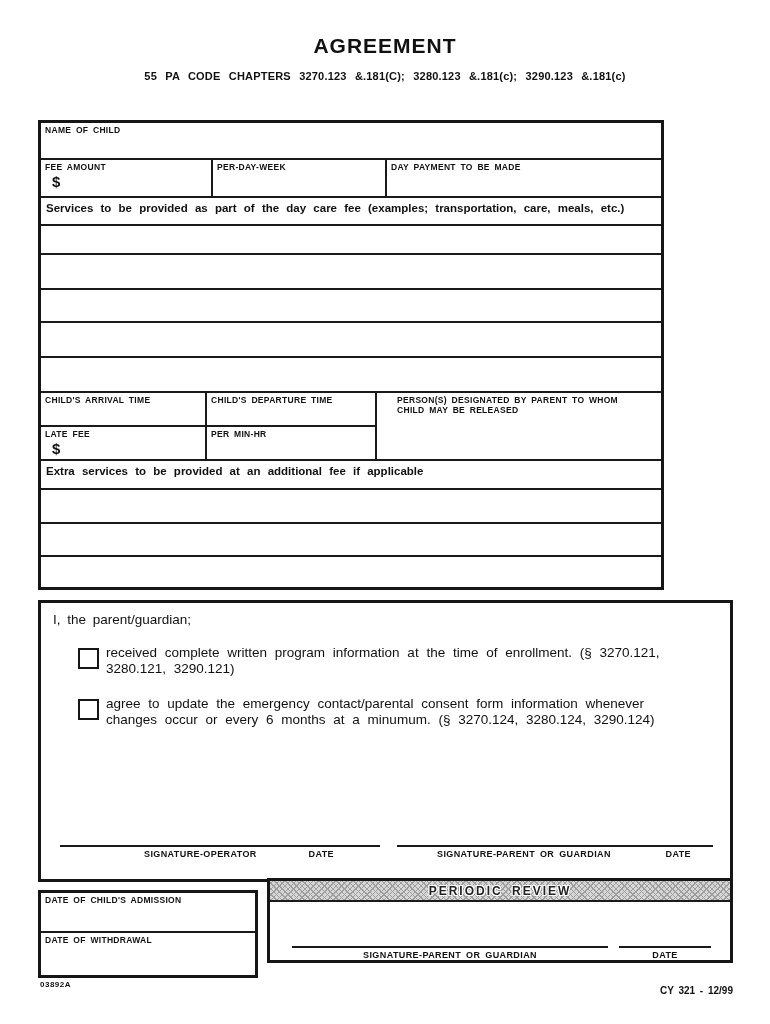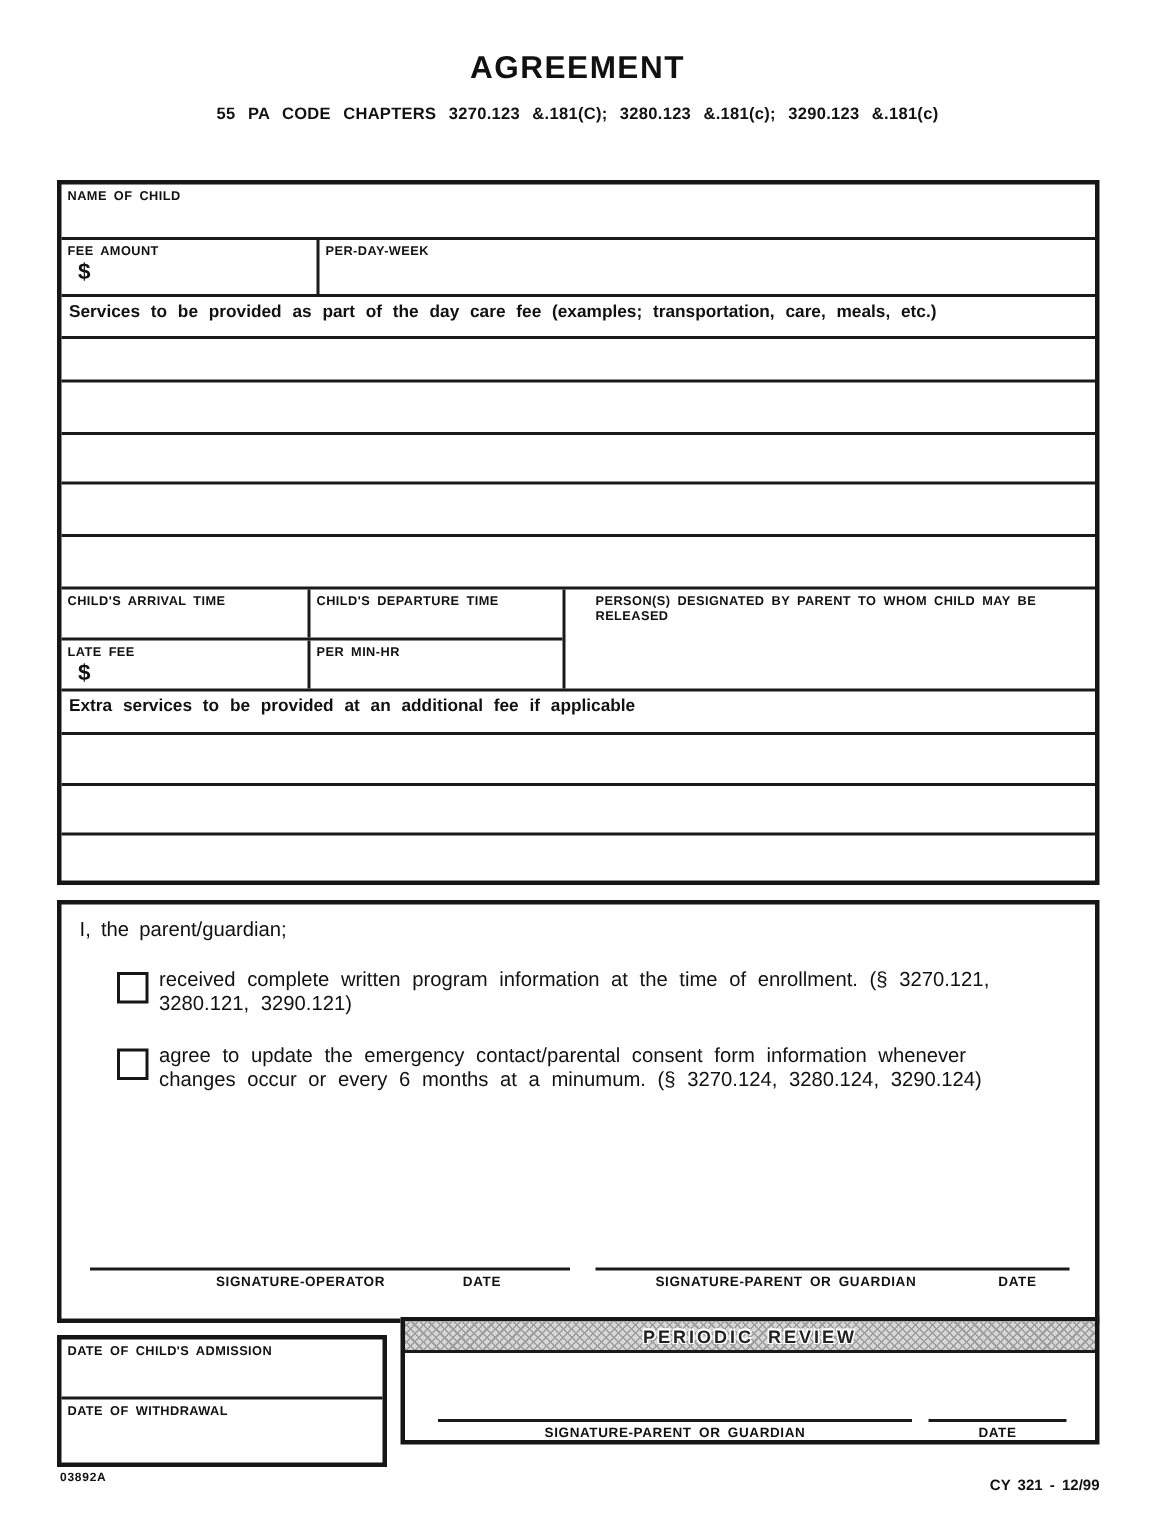--- a/index.html
+++ b/index.html
@@ -13,21 +13,21 @@
     position:absolute; top:34px; left:0; width:100%;
     text-align:center; font-size:21px; font-weight:700; letter-spacing:1px;
   }
   .subtitle {
     position:absolute; top:70px; left:0; width:100%;
     text-align:center; font-size:11px; font-weight:700; word-spacing:5px; letter-spacing:.2px;
   }
 
   
   .box1 {
-    position:absolute; left:38px; top:120px; width:695px; height:470px;
+    position:absolute; left:38px; top:120px; width:626px; height:470px;
     border:3px solid #161616; display:flex; flex-direction:column; background:#fff;
   }
   .row { border-top:2px solid #1a1a1a; display:flex; }
   .row.first { border-top:none; }
   .cell { position:relative; padding:2px 4px; }
   .cell + .cell { border-left:2px solid #1a1a1a; }
   .lbl { font-size:8.5px; font-weight:700; letter-spacing:.3px; word-spacing:2px; }
   .dollar { font-size:15px; font-weight:700; margin:1px 0 0 7px; }
   .sec-hdr { font-size:11.5px; font-weight:700; word-spacing:4px; padding:4px 5px; }
 
@@ -123,20 +123,23 @@
     </div>
 
     <div class="row r-fee">
       <div class="cell c-fee1">
         <div class="lbl">FEE AMOUNT</div>
         <div class="dollar">$</div>
       </div>
       <div class="cell c-fee2">
         <div class="lbl">PER-DAY-WEEK</div>
       </div>
+      <div class="cell c-fee3">
+        <div class="lbl">DAY PAYMENT TO BE MADE</div>
+      </div>
     </div>
 
     <div class="row r-svc">
       <div class="sec-hdr">Services to be provided as part of the day care fee (examples; transportation, care, meals, etc.)</div>
     </div>
     <div class="row r-b1"></div>
     <div class="row r-b2"></div>
     <div class="row r-b3"></div>
     <div class="row r-b4"></div>
     <div class="row r-b5"></div>

